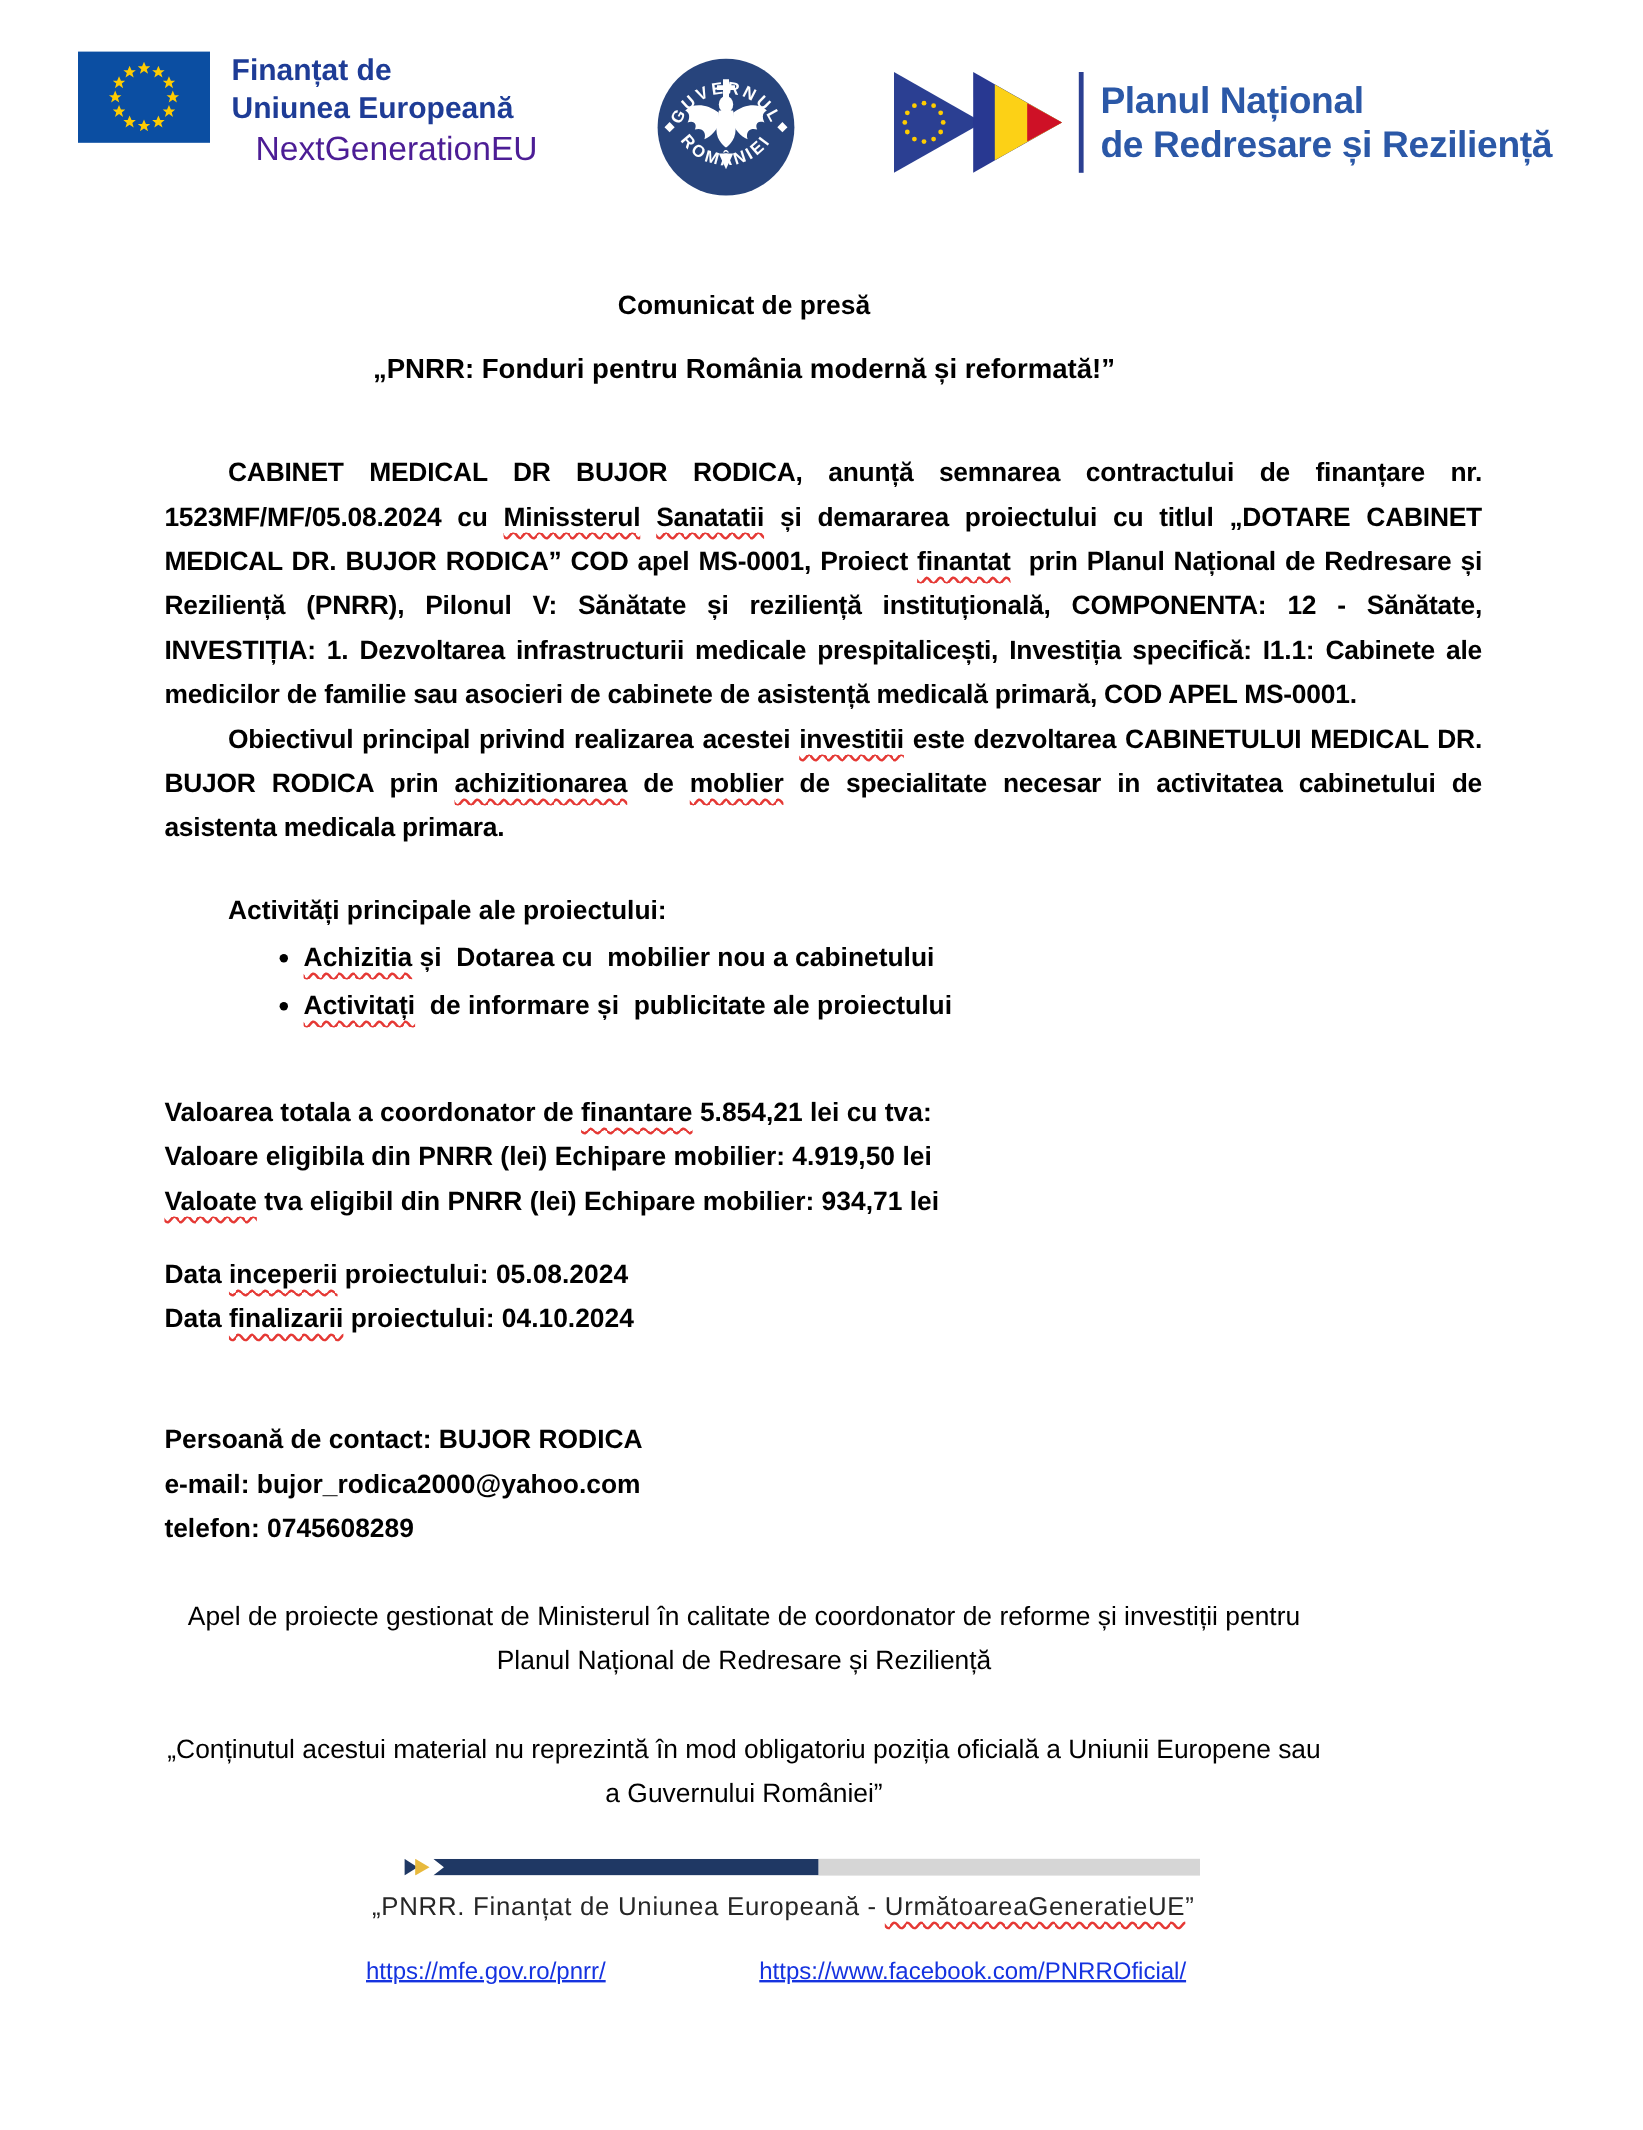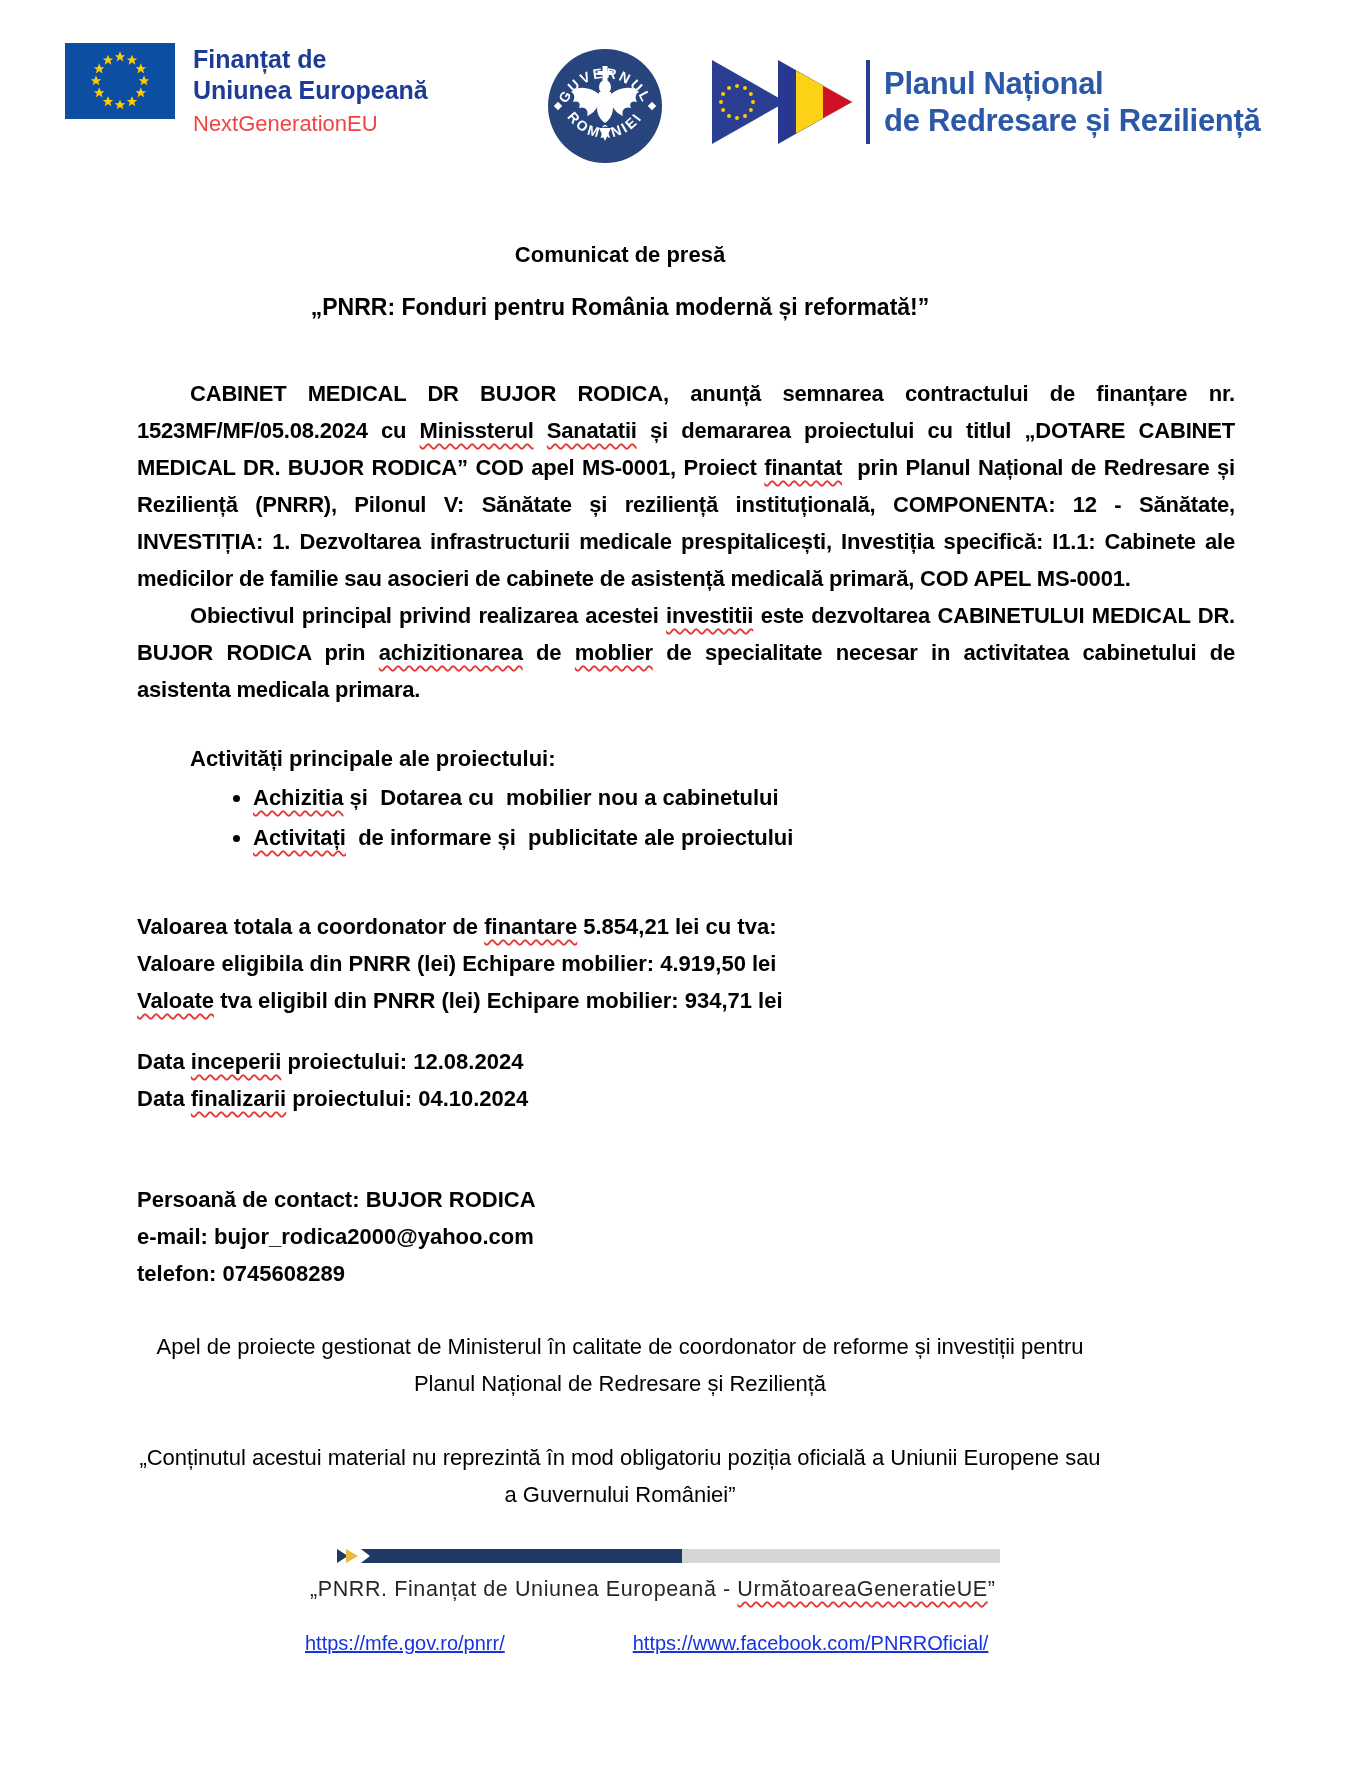--- a/index.html
+++ b/index.html
@@ -16,25 +16,25 @@
   }
 
   
   .header { position: relative; height: 170px; }
   .eu-logo { position: absolute; left: 65px; top: 42px; display: flex; }
   .eu-flag { width: 110px; height: 78px; display: block; }
   .eu-logo-text { margin-left: 18px; padding-top: 2px; }
   .eu-logo-text .l1, .eu-logo-text .l2 {
     font-weight: bold; color: #1e3c96; font-size: 25px; line-height: 31px;
   }
-  .eu-logo-text .l3 { color: #ef4444; font-size: 22px; line-height: 28px; margin-top: 4px; }
+  .eu-logo-text .l3 { color: #4c1d95; font-size: 28px; line-height: 28px; margin-top: 4px; margin-left: 20px; }
 
   .gov-seal { position: absolute; left: 545px; top: 46px; width: 120px; height: 120px; }
 
-  .pnrr-logo { position: absolute; left: 710px; top: 58px; display: flex; align-items: center; }
+  .pnrr-logo { position: absolute; left: 743px; top: 58px; display: flex; align-items: center; }
   .pnrr-tri { width: 80px; height: 88px; display: block; }
   .pnrr-tri + .pnrr-tri { margin-left: -14px; }
   .pnrr-sep { width: 4px; height: 84px; background: #2b3f92; margin: 0 14px 0 10px; }
   .pnrr-text { font-weight: bold; color: #2b58a7; font-size: 31px; line-height: 37px; letter-spacing: -0.3px; }
 
   
   .centerbox { width: 966px; margin-left: 137px; text-align: center; }
   .doc-title { font-size: 22px; font-weight: bold; margin-top: 72px; }
   .doc-subtitle { font-size: 23px; font-weight: bold; margin-top: 26px; }
 
@@ -195,21 +195,21 @@
       <li><span class="misspelled">Activitați</span><span>  de informare și  publicitate ale proiectului</span></li>
     </ul>
 
     <div class="values-block">
       <div class="line"><span>Valoarea totala a coordonator de </span><span class="misspelled">finantare</span><span> 5.854,21 lei cu tva:</span></div>
       <div class="line"><span>Valoare eligibila din PNRR (lei) Echipare mobilier: 4.919,50 lei</span></div>
       <div class="line"><span class="misspelled">Valoate</span><span> tva eligibil din PNRR (lei) Echipare mobilier: 934,71 lei</span></div>
     </div>
 
     <div class="dates-block">
-      <div class="line"><span>Data </span><span class="misspelled">inceperii</span><span> proiectului: 12.08.2024</span></div>
+      <div class="line"><span>Data </span><span class="misspelled">inceperii</span><span> proiectului: 05.08.2024</span></div>
       <div class="line"><span>Data </span><span class="misspelled">finalizarii</span><span> proiectului: 04.10.2024</span></div>
     </div>
 
     <div class="contact-block">
       <div class="line">Persoană de contact: BUJOR RODICA</div>
       <div class="line">e-mail: bujor_rodica2000@yahoo.com</div>
       <div class="line">telefon: 0745608289</div>
     </div>
   </div>
 

